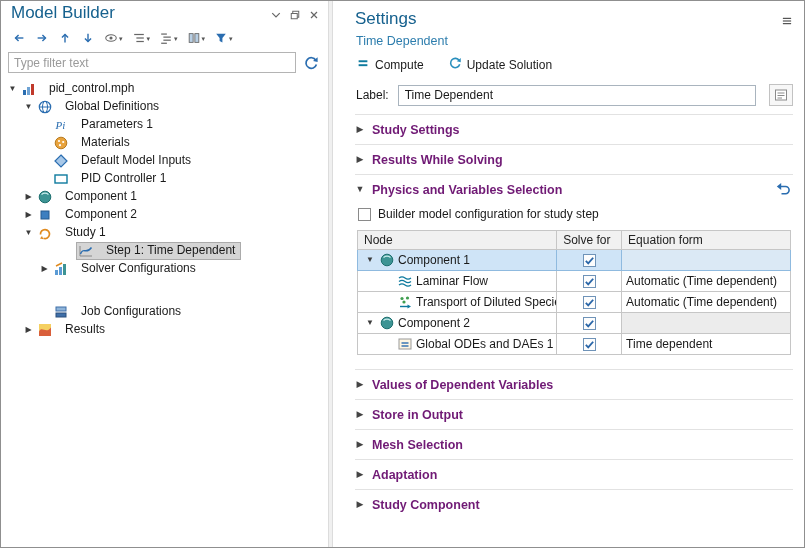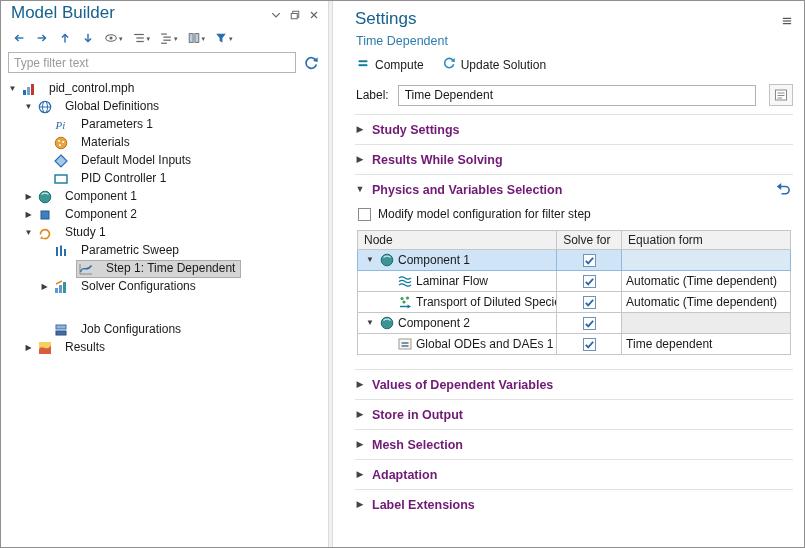--- a/index.html
+++ b/index.html
@@ -29,21 +29,21 @@
   .tinner { display:inline-flex; align-items:flex-start; gap:12px; padding:0 5px 0 1px; height:18px; border:1px solid transparent; }
   .titem.sel .tinner { background:#d5d5d5; border:1px solid #ababab;margin-left:25px; }
   .ticon { width:16px; height:16px; flex:0 0 16px; display:inline-flex; }
   .ticon svg { width:16px; height:16px; }
   
   .divider { width:5px; flex:0 0 5px; background:#f0f0f0; border-left:1px solid #dcdcdc; border-right:1px solid #dcdcdc; }
   
   .settings { flex:1; display:flex; flex-direction:column; padding:8px 11px 0 22px; overflow:hidden; background:#fff; }
   .set-head { display:flex; align-items:center; }
   .subtitle { font-size:12.5px; color:#2d7dad; margin:5px 0 7px 1px; }
-  .actions { display:flex; align-items:flex-end; gap:18px; margin:1px 0 11px 1px; }
+  .actions { display:flex; align-items:flex-end; gap:24px; margin:1px 0 11px 1px; }
   .action { display:flex; align-items:center; gap:5px; font-size:12px; color:#1a1a1a; cursor:default; }
   .action svg { width:14px; height:14px; }
   .label-row { display:flex; align-items:center; gap:9px; margin:0 0 8px 1px; }
   .label-row label { font-size:12px; color:#1a1a1a; }
   .label-input { flex:1; height:21px; border:1px solid #a9b4be; font-size:12px; padding:0 6px; color:#1a1a1a; font-family:"Liberation Sans",sans-serif; }
   .label-btn { width:24px; height:22px; border:1px solid #c2c2c2; background:#f7f7f7; display:inline-flex; align-items:center; justify-content:center; margin-left:4px; }
   .section { border-top:1px solid #e2e2e2; }
   .sec-head { display:flex; align-items:center; gap:7px; height:29px; cursor:default; }
   .chev { font-size:9px; color:#444; width:10px; text-align:center; line-height:1; }
   .sec-title { font-size:12.5px; font-weight:bold; color:#701a75; }
@@ -267,35 +267,20 @@
           <span class="tinner">
             <span class="ticon">
               <svg width="16" height="16" viewBox="0 0 16 16">
                 <path d="M3.5 9.5 a4.5 4.5 0 1 1 3 3.8" fill="none" stroke="#e08a1e" stroke-width="1.7"></path>
                 <path d="M3 13.5 l3.4 0.8 l-1.4 -3.2 z" fill="#e08a1e"></path>
               </svg>
             </span>
             <span class="tlabel">Study 1</span>
           </span>
         </div>
-        <div class="titem" style="padding-left: 37px;">
-          <span class="texp"></span>
-          <span class="tinner">
-            <span class="ticon">
-              <svg width="16" height="16" viewBox="0 0 16 16">
-                <g fill="#2a6db0">
-                  <rect x="3" y="4" width="2" height="9"></rect>
-                  <rect x="7" y="2.5" width="2" height="10.5"></rect>
-                  <rect x="11" y="6" width="2" height="7"></rect>
-                </g>
-              </svg>
-            </span>
-            <span class="tlabel">Parametric Sweep</span>
-          </span>
-        </div>
         <div class="titem sel" style="padding-left: 37px;">
           <span class="texp"></span>
           <span class="tinner">
             <span class="ticon">
               <svg width="16" height="16" viewBox="0 0 16 16">
                 <line x1="2" y1="13" x2="14" y2="13" stroke="#888"></line>
                 <line x1="2" y1="13" x2="2" y2="3" stroke="#888"></line>
                 <path d="M2.5 11 C5 3.5 8.5 12 13.5 4.5" stroke="#2a6db0" fill="none" stroke-width="1.4"></path>
               </svg>
             </span>
@@ -414,21 +399,21 @@
         <span class="undo-btn">
             <svg width="16" height="16" viewBox="0 0 16 16">
               <path d="M5 5.5 h5.5 a3.6 3.6 0 0 1 0 7.2 h-4" fill="none" stroke="#2a6db0" stroke-width="1.6"></path>
               <path d="M6.2 2 L1.8 5.5 L6.2 9 Z" fill="#2a6db0"></path>
             </svg>
           </span>
       </div>
       <div class="sec-body">
         <label class="modrow">
           <span class="cbx"></span>
-          <span>Modify model configuration for filter step</span>
+          <span>Builder model configuration for study step</span>
         </label>
         <table class="ptable">
           <colgroup>
               <col style="width:46%">
               <col style="width:15%">
               <col style="width:39%">
             </colgroup>
           <thead>
             <tr>
               <th>Node</th>
@@ -571,18 +556,18 @@
     </div>
     <div class="section">
       <div class="sec-head">
         <span class="chev">▶</span>
         <span class="sec-title">Adaptation</span>
       </div>
     </div>
     <div class="section">
       <div class="sec-head">
         <span class="chev">▶</span>
-        <span class="sec-title">Label Extensions</span>
+        <span class="sec-title">Study Component</span>
       </div>
     </div>
 
   </div>
 </div>
 
 </body></html>

